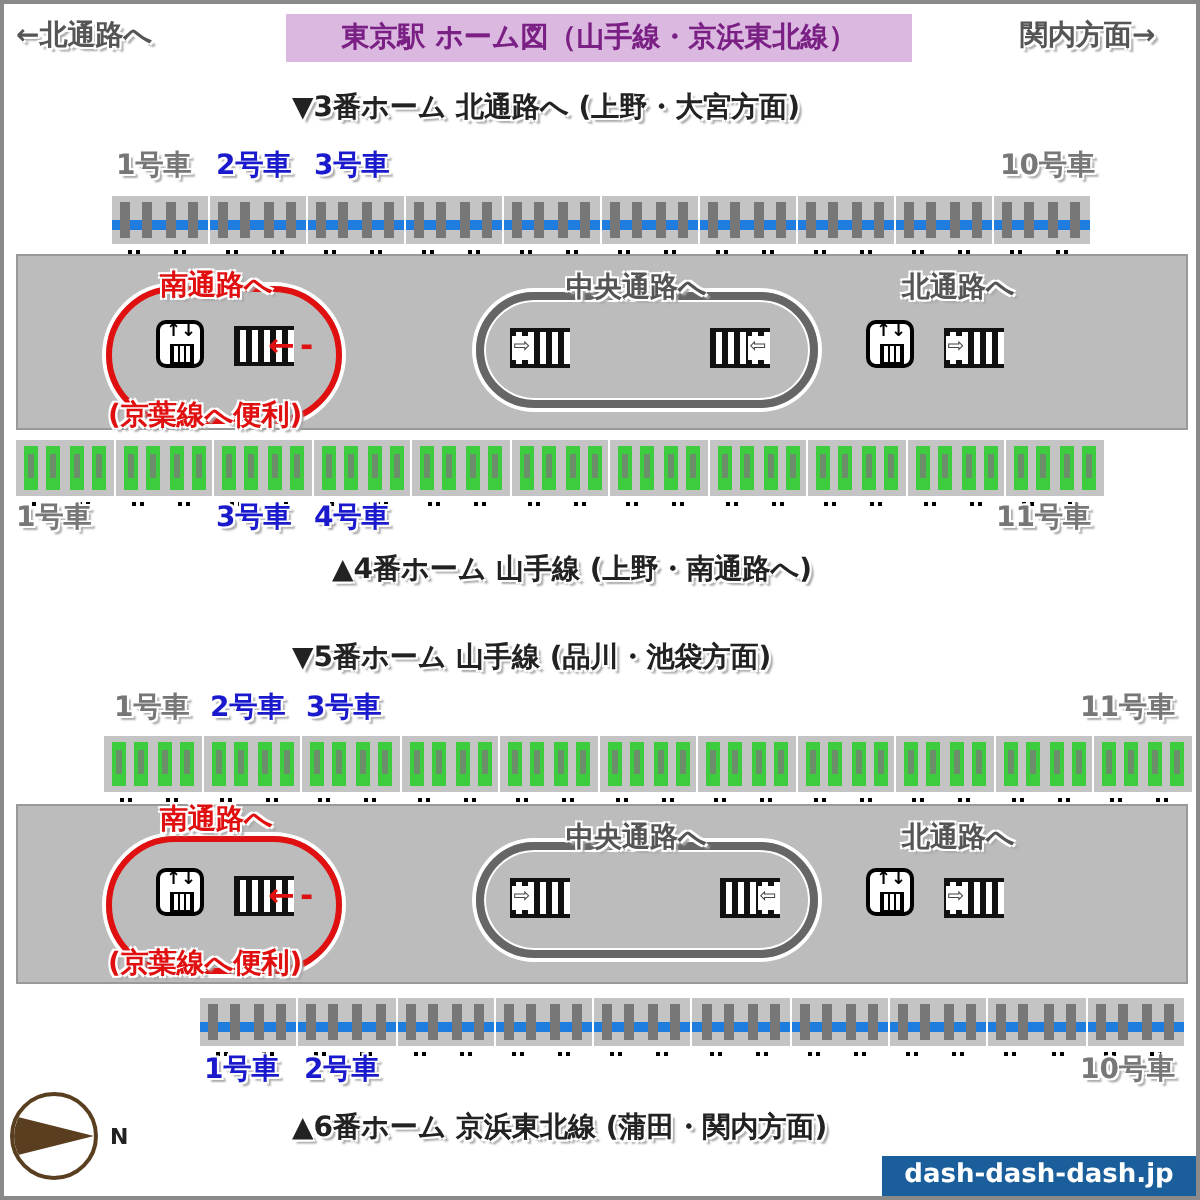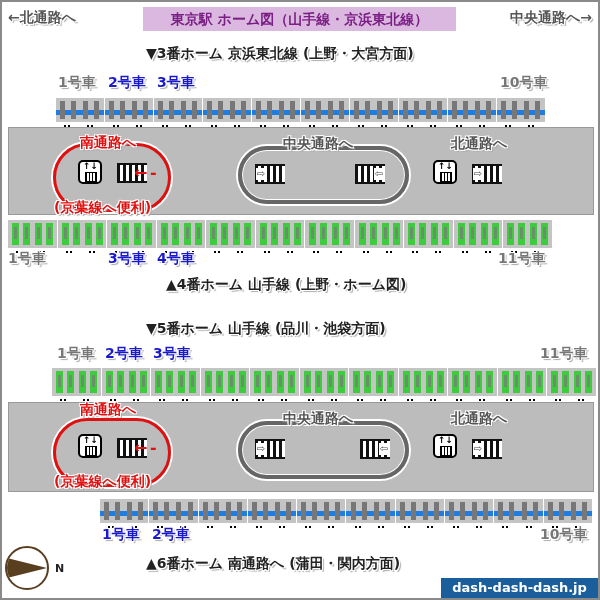--- a/index.html
+++ b/index.html
@@ -39,23 +39,23 @@
   .brand { position:absolute; left:441px; top:578px; width:157px; height:20px; background:#1a5f9c; color:#fff;
            font-size:13px; font-weight:bold; line-height:20px; text-align:center; font-family:"DejaVu Sans","Liberation Sans",sans-serif; }
 </style>
 </head>
 <body>
 
 <div class="frame"></div>
 
 <div class="abs txt dir" style="left:8px;top:9px;">←北通路へ</div>
 <div class="abs txt title" style="text-shadow:none;">東京駅 ホーム図（山手線・京浜東北線）</div>
-<div class="abs txt dir" style="left:510px;top:9px;">中央通路へ→</div>
-
-<div class="abs txt plat" style="left:146px;top:45px;">▼3番ホーム 京浜東北線 (上野・大宮方面)</div>
+<div class="abs txt dir" style="left:510px;top:9px;">関内方面→</div>
+
+<div class="abs txt plat" style="left:146px;top:45px;">▼3番ホーム 北通路へ (上野・大宮方面)</div>
 
 <div class="abs txt car-label" style="left:58px;top:74px;">1号車</div>
 <div class="abs txt car-label hl" style="left:108px;top:74px;">2号車</div>
 <div class="abs txt car-label hl" style="left:157px;top:74px;">3号車</div>
 <div class="abs txt car-label" style="left:500px;top:74px;">10号車</div>
 
 <div class="abs train" id="train1" style="left:56px;top:98px;">
     <div class="car blue" style="width: 49px;">
       <div class="stripe"></div>
       <div class="door" style="left: 4px;"></div>
@@ -267,21 +267,21 @@
       <div class="dots" style="left: 8.08163px;"></div>
       <div class="dots" style="left: 31.3163px;"></div>
     </div>
   </div>
 
 <div class="abs txt car-label" style="left:8px;top:250px;">1号車</div>
 <div class="abs txt car-label hl" style="left:108px;top:250px;">3号車</div>
 <div class="abs txt car-label hl" style="left:157px;top:250px;">4号車</div>
 <div class="abs txt car-label" style="left:498px;top:250px;">11号車</div>
 
-<div class="abs txt plat" style="left:166px;top:276px;">▲4番ホーム 山手線 (上野・ホーム図)</div>
+<div class="abs txt plat" style="left:166px;top:276px;">▲4番ホーム 山手線 (上野・南通路へ)</div>
 
 <div class="abs txt plat" style="left:146px;top:320px;">▼5番ホーム 山手線 (品川・池袋方面)</div>
 <div class="abs txt car-label" style="left:57px;top:345px;">1号車</div>
 <div class="abs txt car-label hl" style="left:105px;top:345px;">2号車</div>
 <div class="abs txt car-label hl" style="left:153px;top:345px;">3号車</div>
 <div class="abs txt car-label" style="left:540px;top:345px;">11号車</div>
 
 <div class="abs train" id="train3" style="left:52px;top:368px;">
     <div class="car green" style="width: 49.5px;">
       <div class="door" style="left: 4.04082px;"></div>
@@ -493,21 +493,21 @@
       <div class="door" style="left: 38.2327px;"></div>
       <div class="dots" style="left: 8.04898px;"></div>
       <div class="dots" style="left: 31.1898px;"></div>
     </div>
   </div>
 
 <div class="abs txt car-label hl" style="left:102px;top:526px;">1号車</div>
 <div class="abs txt car-label hl" style="left:152px;top:526px;">2号車</div>
 <div class="abs txt car-label" style="left:540px;top:526px;">10号車</div>
 
-<div class="abs txt plat" style="left:146px;top:555px;">▲6番ホーム 南通路へ (蒲田・関内方面)</div>
+<div class="abs txt plat" style="left:146px;top:555px;">▲6番ホーム 京浜東北線 (蒲田・関内方面)</div>
 
 <div class="compass">
   <svg width="40" height="40" viewBox="0 0 40 40" style="position:absolute;left:0;top:0;">
     <polygon points="0,10 40,20 0,30" fill="#5a3e20"></polygon>
   </svg>
 </div>
 <div class="abs" style="left:55px;top:562px;font-size:11px;font-weight:bold;color:#222;">N</div>
 
 <div class="brand">dash-dash-dash.jp</div>
 

